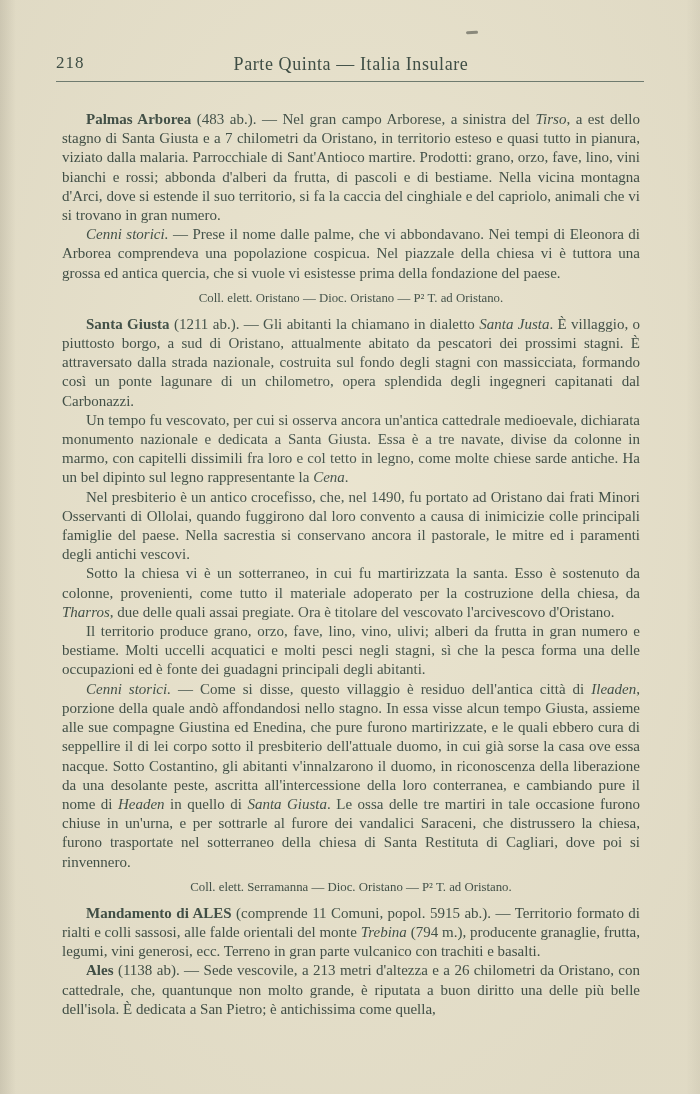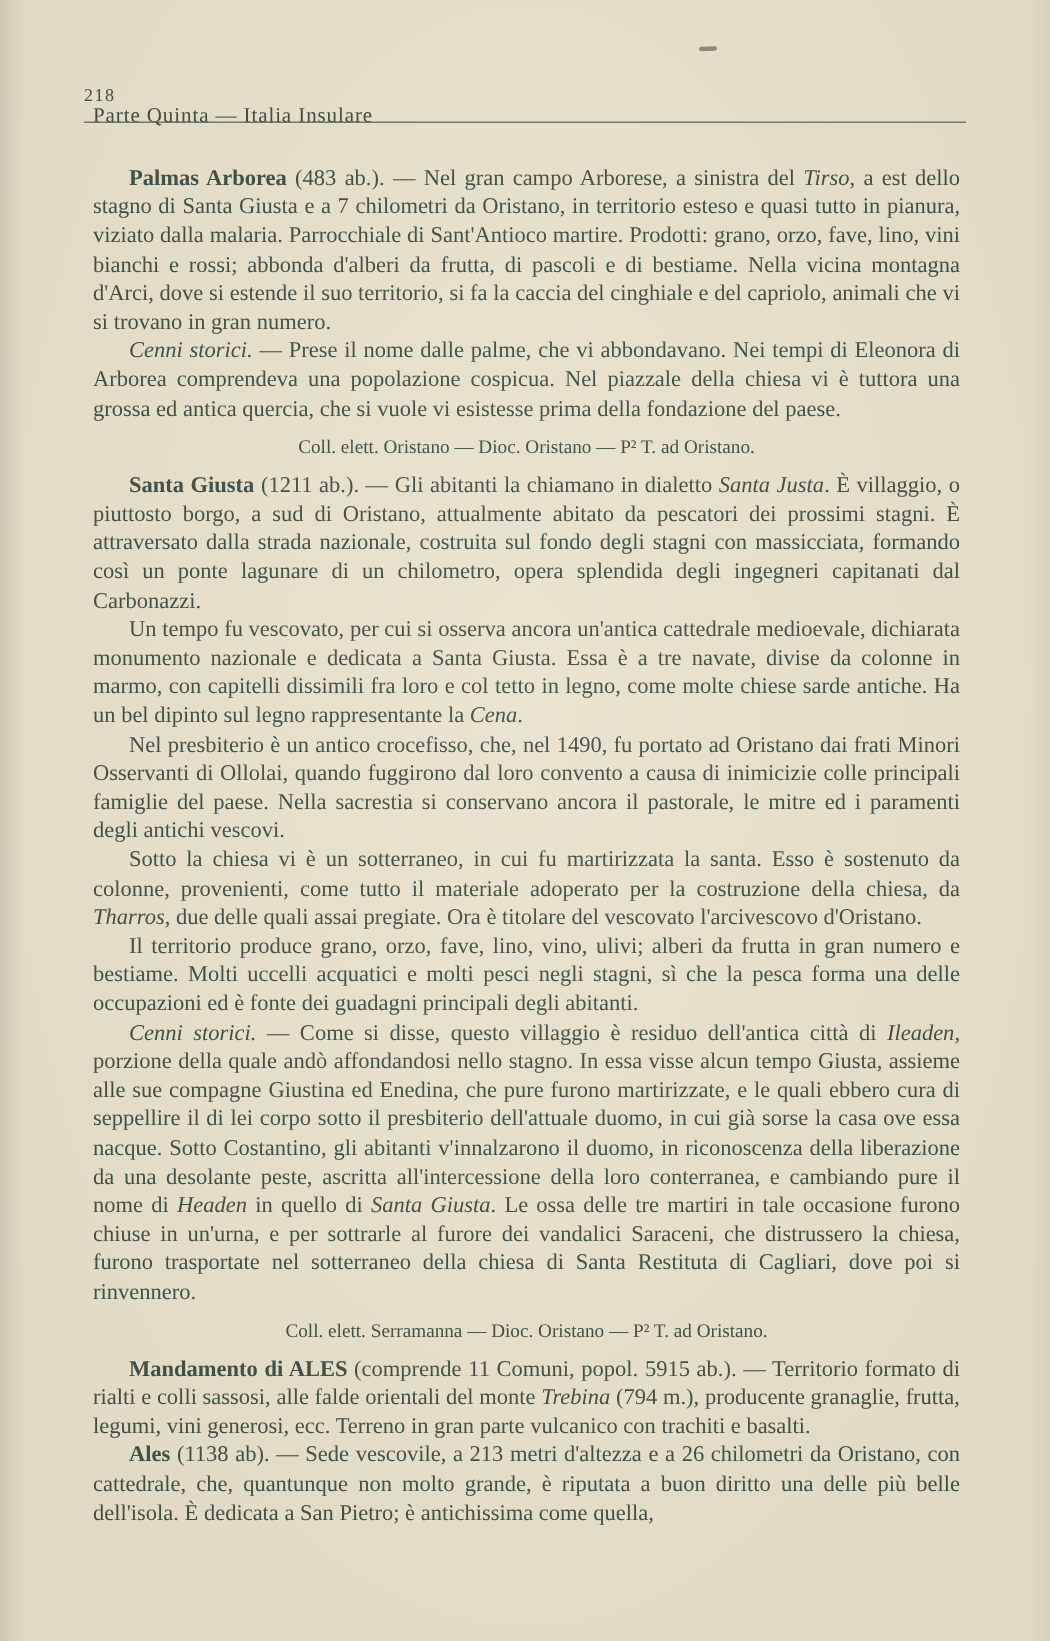--- a/index.html
+++ b/index.html
@@ -34,25 +34,26 @@
     position:absolute;left:466px;top:31px;width:12px;height:3px;
     background:#6c6c62;border-radius:2px;opacity:.75;transform:rotate(-3deg);
   }
   .header{
     position:relative;
     height:22px;
     line-height:22px;
   }
   .page-number{
     position:absolute;left:-6px;top:0;
-    font-size:12px;letter-spacing:1px;
+    font-size:17px;letter-spacing:1px;
   }
   .running-title{
-    position:absolute;left:0;right:0;top:15px;
-    font-size:14px;letter-spacing:0.6px;
+    position:absolute;left:0;right:0;top:1px;
+    text-align:center;
+    font-size:18px;letter-spacing:0.6px;
   }
   .header-rule{
     height:1px;background:var(--rule);opacity:.85;
     margin:7px -4px 0 -6px;
   }
   .text-body{
     margin-top:28px;
     font-size:15px;
     line-height:19.2px;
     text-align:justify;

